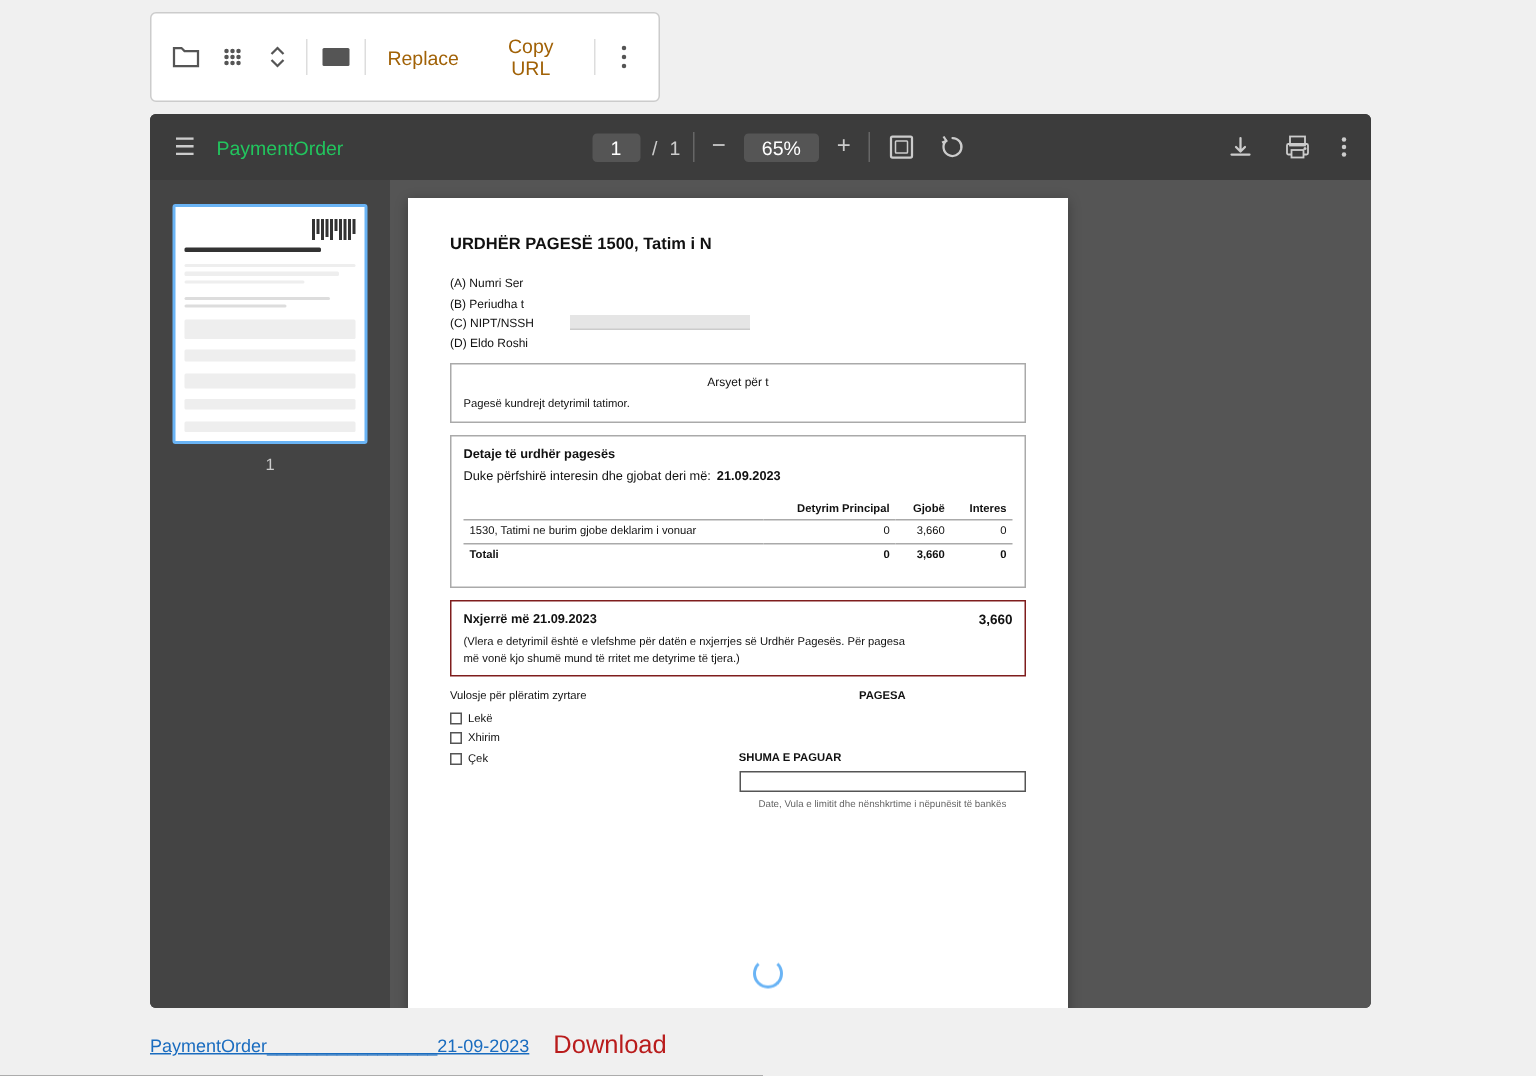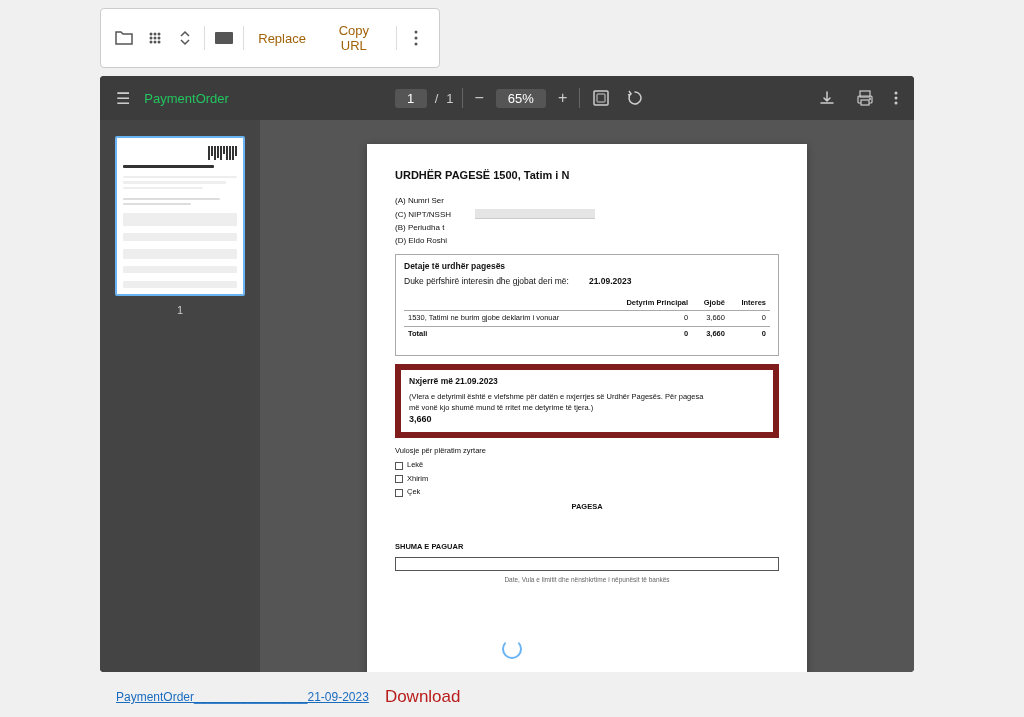--- a/index.html
+++ b/index.html
@@ -188,23 +188,23 @@
       color: #ccc;
       font-size: 11px;
       text-align: center;
     }
 
     
     .pdf-main {
       flex: 1;
       background: #555;
       overflow-y: auto;
-      padding: 24px;
-      display: flex;
-      justify-content: center;
+      padding: 12px;
+      display: flex;
+      justify-content: flex-start;
     }
     .pdf-page {
       background: #fff;
       width: 440px;
       min-height: 560px;
       padding: 24px 28px;
       font-size: 8.5px;
       color: #111;
       line-height: 1.4;
       box-shadow: 0 2px 8px rgba(0,0,0,0.3);
@@ -260,36 +260,34 @@
       text-align: right;
       padding: 2px 4px;
     }
     .doc-table td.left { text-align: left; }
     .doc-table tr.total-row td {
       font-weight: bold;
       border-top: 1px solid #aaa;
     }
 
     .doc-extract-box {
-      border: 6px solid #7f1d1d;
+      border: 1px solid #7f1d1d;
       padding: 6px 8px;
       margin: 8px 0;
       display: flex;
       justify-content: space-between;
       align-items: flex-start;
-      flex-direction: column;
     }
     .doc-extract-text { font-size: 7.5px; max-width: 300px; }
     .doc-extract-amount { font-size: 9px; font-weight: bold; }
 
     .doc-payment-section {
       display: flex;
       gap: 1px;
       margin: 8px 0;
-      flex-direction: column;
     }
     .doc-payment-left { flex: 1; font-size: 7.5px; }
     .doc-payment-right { flex: 1; font-size: 7.5px; }
     .doc-checkbox-row {
       display: flex;
       align-items: center;
       gap: 4px;
       margin-bottom: 3px;
     }
     .doc-checkbox {
@@ -326,21 +324,21 @@
       height: 20px;
       border: 2px solid #6ab4f5;
       border-top-color: transparent;
       border-radius: 50%;
     }
 
     
     .bottom-bar {
       position: absolute;
       bottom: 0;
-      left: 16px;
+      left: 0;
       right: 0;
       height: 40px;
       background: #f0f0f0;
       display: flex;
       align-items: center;
       padding: 0 100px;
       gap: 16px;
     }
     .file-link {
       color: #1a6cbf;
@@ -500,34 +498,38 @@
     </div>
 
     <div class="pdf-main">
       <div class="pdf-page">
         <div class="doc-title">URDHËR PAGESË 1500, Tatim i N</div>
 
         <div class="doc-field-row">
           <span class="doc-field-label">(A) Numri Ser</span>
         </div>
         <div class="doc-field-row">
+          <span class="doc-field-label">(B) Periudha t</span>
+        </div>
+        <div class="doc-field-row">
           <span class="doc-field-label">(C) NIPT/NSSH</span>
           <div class="doc-field-value-blurred"></div>
         </div>
         <div class="doc-field-row">
-          <span class="doc-field-label">(B) Periudha t</span>
-        </div>
-        <div class="doc-field-row">
           <span class="doc-field-label">(D) Eldo Roshi</span>
         </div>
 
+        <div class="doc-section">
+          <div class="doc-section-title">Arsyet për t</div>
+          <div class="doc-section-text">Pagesë kundrejt detyrimil tatimor.</div>
+        </div>
 
         <div class="doc-section">
           <div style="font-weight:bold;font-size:8.5px;margin-bottom:3px;">Detaje të urdhër pagesës</div>
-          <div style="display:flex;gap:20px;margin-bottom:6px;">
+          <div style="display:flex;gap:4px;margin-bottom:6px;">
             <span>Duke përfshirë interesin dhe gjobat deri më:</span>
             <span style="font-weight:bold;">21.09.2023</span>
           </div>
           <table class="doc-table">
             <thead>
               <tr>
                 <th class="left"></th>
                 <th>Detyrim Principal</th>
                 <th>Gjobë</th>
                 <th>Interes</th>

